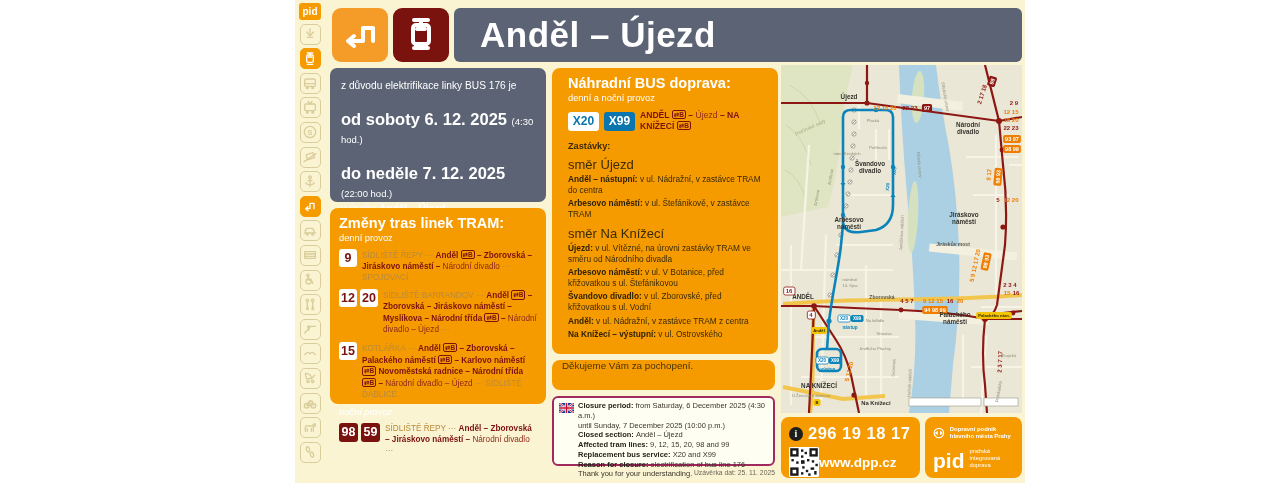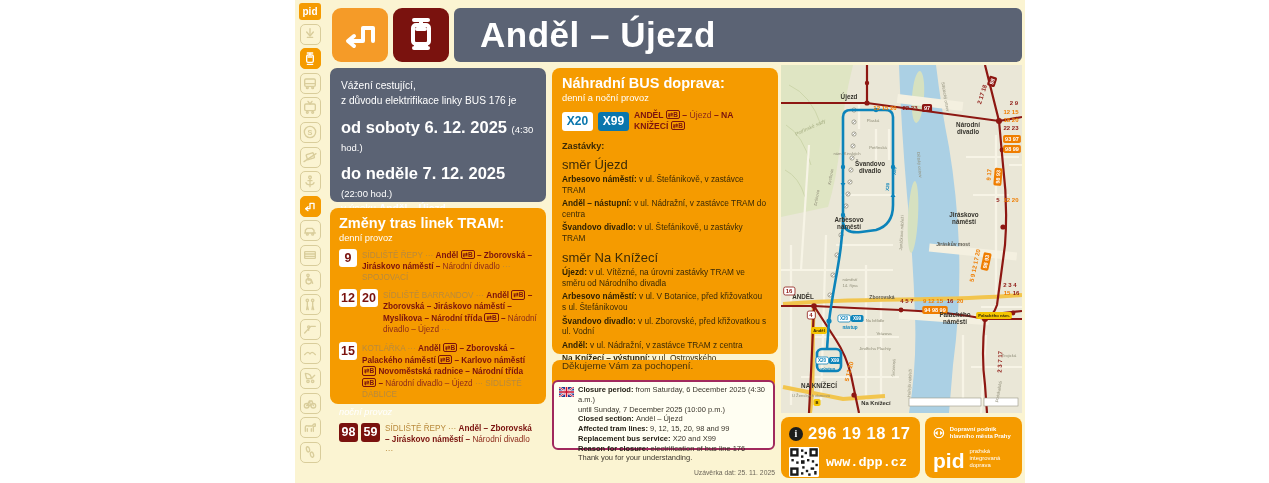--- a/index.html
+++ b/index.html
@@ -26,32 +26,32 @@
   .hicon.tram{left:98px;background:#7a120e;}
   .hicon svg{width:40px;height:40px;stroke:#fff;fill:none;stroke-width:4;stroke-linecap:round;stroke-linejoin:round;}
   .hbar{position:absolute;left:159px;top:8px;width:568px;height:54px;background:#5b6374;border-radius:6px;
         display:flex;align-items:center;}
   .hbar .title{color:#fff;font-weight:bold;font-size:35px;letter-spacing:.5px;padding-left:26px;}
 
   
   .notice{position:absolute;left:35px;top:68px;width:216px;height:134px;background:#5b6374;border-radius:7px;
           box-sizing:border-box;padding:10px 11px;color:#fff;}
   .notice .ln{font-size:10.2px;line-height:1.5;}
-  .notice .dt{margin-top:9px;}
+  .notice .dt{margin-top:17px;}
   .sg-w{color:#fff;font-size:10.2px;}
   .sg-wb{color:#fff;font-size:10.2px;font-weight:bold;}
   .sg-big{color:#fff;font-size:16.5px;font-weight:bold;}
   .sg-sm{color:#fff;font-size:9.5px;}
 
   
   .obox{position:absolute;background:#f59b00;border-radius:8px;box-sizing:border-box;}
   .obox h2{margin:0;color:#fff;font-size:14.5px;font-weight:bold;}
   .osub{color:#fff;font-size:9.3px;margin-top:2px;}
   .trambox{left:35px;top:208px;width:216px;height:196px;padding:7px 9px;}
-  .busbox{left:257px;top:68px;width:226px;height:286px;padding:7px 10px;}
+  .busbox{left:257px;top:68px;width:226px;height:286px;padding:7px 16px;}
   .thanksbox{left:257px;top:360px;width:223px;height:30px;padding:0 10px;font-size:9.8px;color:#47320a;}
 
   .trow{display:flex;margin-top:6px;gap:5px;}
   .badges{display:flex;gap:3px;flex-shrink:0;align-items:flex-start;}
   .lb{width:18px;height:18px;background:#fff;color:#7a120e;border-radius:3px;font-weight:bold;font-size:12.5px;
       display:flex;align-items:center;justify-content:center;}
   .lb.night{background:#7a120e;color:#fff;width:19px;height:19px;}
   .rtext{font-size:8.2px;line-height:1.32;padding-top:1px;}
   .sg-m{color:#b98a3c;}
   .sg-b{color:#7a120e;font-weight:bold;}
@@ -65,34 +65,34 @@
           align-items:center;justify-content:center;flex-shrink:0;}
   .x20{background:#fff;color:#0a76ad;}
   .x99{background:#0a76ad;color:#fff;}
   .busroute .rtext{font-size:8.6px;padding-top:0;}
   .zast{font-weight:bold;color:#3b2a06;font-size:9.2px;margin-top:8px;}
   .dir{color:#3b2a06;font-size:13px;margin-top:6px;}
   .stop{font-size:8.3px;line-height:1.3;color:#3b2a06;margin-top:2.5px;}
   .stop b{color:#2c1f02;}
 
   
-  .enbox{position:absolute;left:257px;top:380px;width:223px;height:70px;background:#fffef2;
+  .enbox{position:absolute;left:257px;top:396px;width:223px;height:70px;background:#fffef2;
          border:2px solid #a1295d;border-radius:6px;box-sizing:border-box;padding:3px 6px 3px 24px;}
   .erow{font-size:7.5px;line-height:1.3;color:#3a352b;}
   .erow .el{font-weight:bold;color:#262218;}
   .ukflag{position:absolute;left:5px;top:5px;width:15px;height:10px;}
   .deadline{position:absolute;left:257px;top:469px;width:223px;text-align:right;font-size:6.8px;color:#6d675a;}
 
   
   .phonebox{left:486px;top:417px;width:139px;height:61px;padding:7px 8px;}
   .phrow{display:flex;align-items:center;gap:5px;}
   .iico{width:14px;height:14px;background:#1d1d1b;border-radius:50%;color:#fff;font-size:10px;font-weight:bold;
         display:flex;align-items:center;justify-content:center;font-family:"Liberation Serif",serif;flex-shrink:0;}
   .phone{color:#fff;font-weight:bold;font-size:16.5px;letter-spacing:.5px;}
-  .qrrow{display:flex;align-items:center;gap:7px;margin-top:4px;font-family:Liberation Mono, monospace;}
+  .qrrow{display:flex;align-items:center;margin-top:4px;}
   .qr{width:30px;height:30px;background:#fff;border-radius:2px;flex-shrink:0;}
   .web{color:#fff;font-weight:bold;font-size:13.5px;}
   .logosbox{left:630px;top:417px;width:97px;height:61px;padding:6px 8px;}
   .dpprow{display:flex;align-items:center;gap:5px;}
   .dpptxt{color:#fff;font-size:5.9px;font-weight:bold;line-height:1.2;}
   .pidrow{display:flex;align-items:flex-end;gap:5px;margin-top:5px;}
   .pidbig{color:#fff;font-weight:bold;font-size:21px;line-height:.9;}
   .pidsub{color:#fff;font-size:5.9px;line-height:1.2;padding-bottom:2px;}
 
   
@@ -243,21 +243,20 @@
         <rect x="12" y="10" width="16" height="19" rx="3"></rect>
         <path d="M16 14 H24"></path>
         <path d="M13 33 H27 M15 29 V33 M25 29 V33"></path>
       </svg>
   </div>
   <div class="hbar">
     <span class="title">Anděl – Újezd</span>
   </div>
 
   <div class="notice">
-    <div class="ln">Vážení cestující,</div>
     <div class="ln">z důvodu elektrifikace linky BUS 176 je</div>
     <div class="dt"><span class="sg-big">od soboty 6. 12. 2025 </span><span class="sg-sm">(4:30 hod.)</span></div>
     <div class="dt"><span class="sg-big">do neděle 7. 12. 2025 </span><span class="sg-sm">(22:00 hod.)</span></div>
     <div class="ln"><span class="sg-w">v úseku </span><span class="sg-wb">Anděl – Újezd</span></div>
   </div>
 
   <div class="obox trambox">
     <h2>Změny tras linek TRAM:</h2>
     <div class="osub">denní provoz</div>
     <div id="tram-entries-day">
@@ -297,23 +296,22 @@
     <h2>Náhradní BUS doprava:</h2>
     <div class="osub">denní a noční provoz</div>
     <div class="busroute">
       <span class="xbadge x20">X20</span>
       <span class="xbadge x99">X99</span>
       <span class="rtext"><span class="sg-b">ANDĚL </span><span class="xb">⇄B</span><span class="sg-b"> – </span><span class="sg-r">Újezd</span><span class="sg-b"> – NA KNÍŽECÍ </span><span class="xb">⇄B</span></span>
     </div>
     <div class="zast">Zastávky:</div>
     <div id="stops-list">
         <div class="dir">směr Újezd</div>
+        <div class="stop"><b>Anděl – nástupní:</b> v ul. Nádražní, v zastávce TRAM do centra</div>
         <div class="stop"><b>Arbesovo náměstí:</b> v ul. Štefánikově, v zastávce TRAM</div>
-        <div class="stop"><b>Anděl – nástupní:</b> v ul. Nádražní, v zastávce TRAM do centra</div>
-        <div class="stop"><b>Švandovo divadlo:</b> v ul. Štefánikově, u zastávky TRAM</div>
         <div class="dir">směr Na Knížecí</div>
         <div class="stop"><b>Újezd:</b> v ul. Vítězné, na úrovni zastávky TRAM ve směru od Národního divadla</div>
         <div class="stop"><b>Arbesovo náměstí:</b> v ul. V Botanice, před křižovatkou s ul. Štefánikovou</div>
         <div class="stop"><b>Švandovo divadlo:</b> v ul. Zborovské, před křižovatkou s ul. Vodní</div>
         <div class="stop"><b>Anděl:</b> v ul. Nádražní, v zastávce TRAM z centra</div>
         <div class="stop"><b>Na Knížecí – výstupní:</b> v ul. Ostrovského</div>
       </div>
   </div>
 
   <div class="obox thanksbox">Děkujeme Vám za pochopení.</div>

